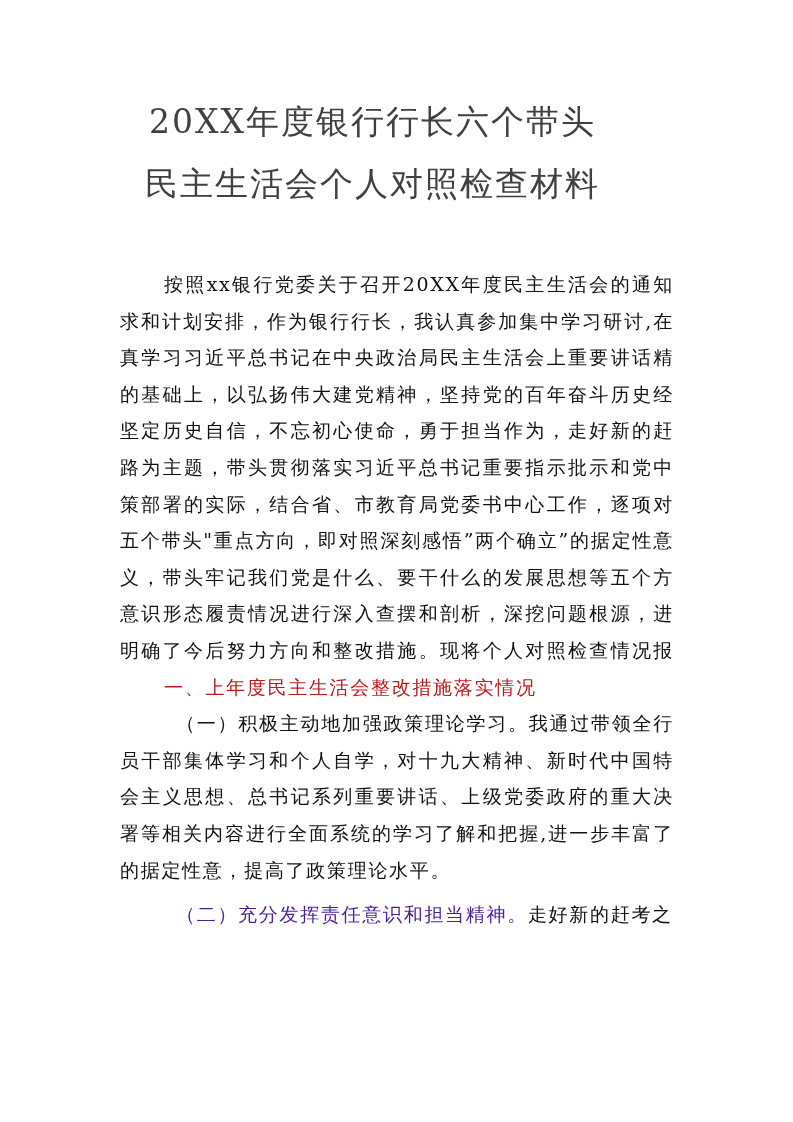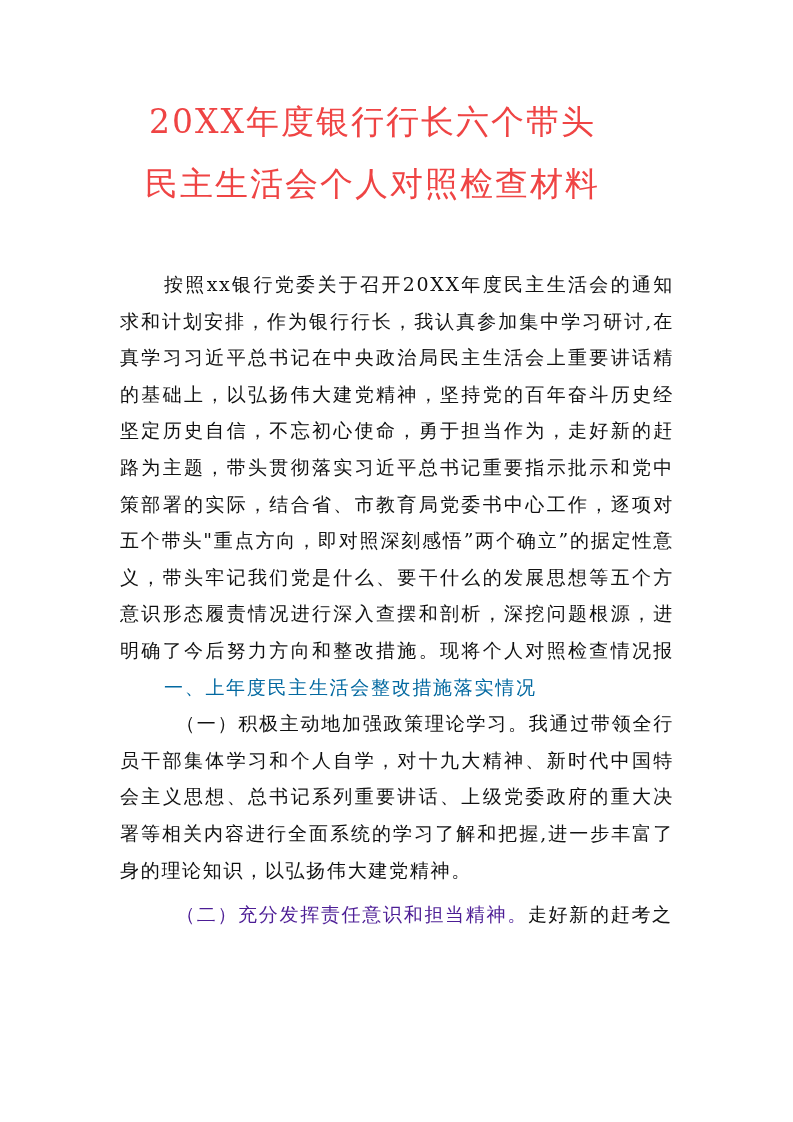--- a/index.html
+++ b/index.html
@@ -1,28 +1,28 @@
 <!DOCTYPE html>
 <html><head>
   <meta charset="utf-8">
   <style>
     html, body { margin: 0; padding: 0; background: #ffffff; }
     body { width: 793px; height: 1122px; position: relative; overflow: hidden;
            font-family: "DejaVu Serif", "Liberation Serif", serif; color: #111; }
     .page { position: absolute; left: 0; top: 0; width: 793px; height: 1122px; background: #fff; }
     .title { position: absolute; left: 0; width: 745px; text-align: center;
-             font-size: 33px; letter-spacing: 2px; color: #ef4444; line-height: 40px; }
+             font-size: 33px; letter-spacing: 2px; color: #404040; line-height: 40px; }
     .t1 { top: 102px; }
     .t2 { top: 164px; }
     .body { position: absolute; left: 120px; width: 554px; top: 266px;
             font-size: 19px; line-height: 36.6px; text-align: justify; letter-spacing: 1.7px; }
     .line { display: block; white-space: nowrap; height: 36.6px; }
     .indent { padding-left: 44px; }
     .indent2 { padding-left: 56px; }
-    .red { color: #0369a1; }
+    .red { color: #b91c1c; }
     .blue { color: #4c1d95; }
     .justify { text-align-last: justify; text-align: justify; white-space: normal; overflow: hidden; }
   </style>
 </head>
 <body>
 
 <div class="page">
   <div class="title t1">20XX年度银行行长六个带头</div>
   <div class="title t2">民主生活会个人对照检查材料</div>
 
@@ -38,17 +38,17 @@
     <span class="line justify">义，带头牢记我们党是什么、要干什么的发展思想等五个方面及</span>
     <span class="line justify">意识形态履责情况进行深入查摆和剖析，深挖问题根源，进一步</span>
     <span class="line justify">明确了今后努力方向和整改措施。现将个人对照检查情况报告如</span>
 
     <span class="line red indent">一、上年度民主生活会整改措施落实情况</span>
 
     <span class="line justify indent2">（一）积极主动地加强政策理论学习。我通过带领全行党</span>
     <span class="line justify">员干部集体学习和个人自学，对十九大精神、新时代中国特色社</span>
     <span class="line justify">会主义思想、总书记系列重要讲话、上级党委政府的重大决策部</span>
     <span class="line justify">署等相关内容进行全面系统的学习了解和把握,进一步丰富了自</span>
-    <span class="line">身的理论知识，以弘扬伟大建党精神。</span>
+    <span class="line">的据定性意，提高了政策理论水平。</span>
 
     <span class="line indent2" style="margin-top:8px;"><span class="blue">（二）充分发挥责任意识和担当精神。</span><span>走好新的赶考之</span></span>
   </div>
 </div>
 
 </body></html>

